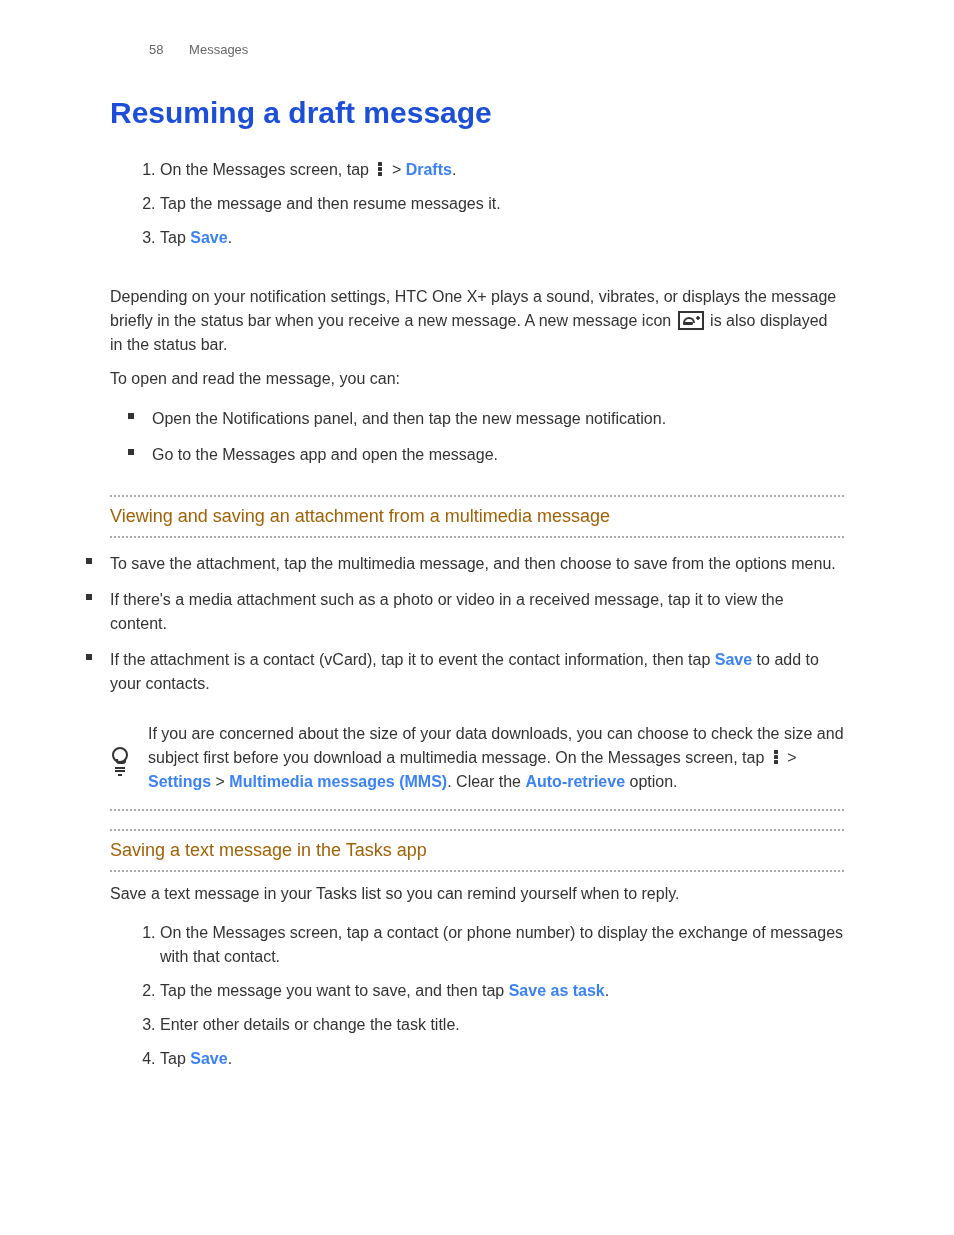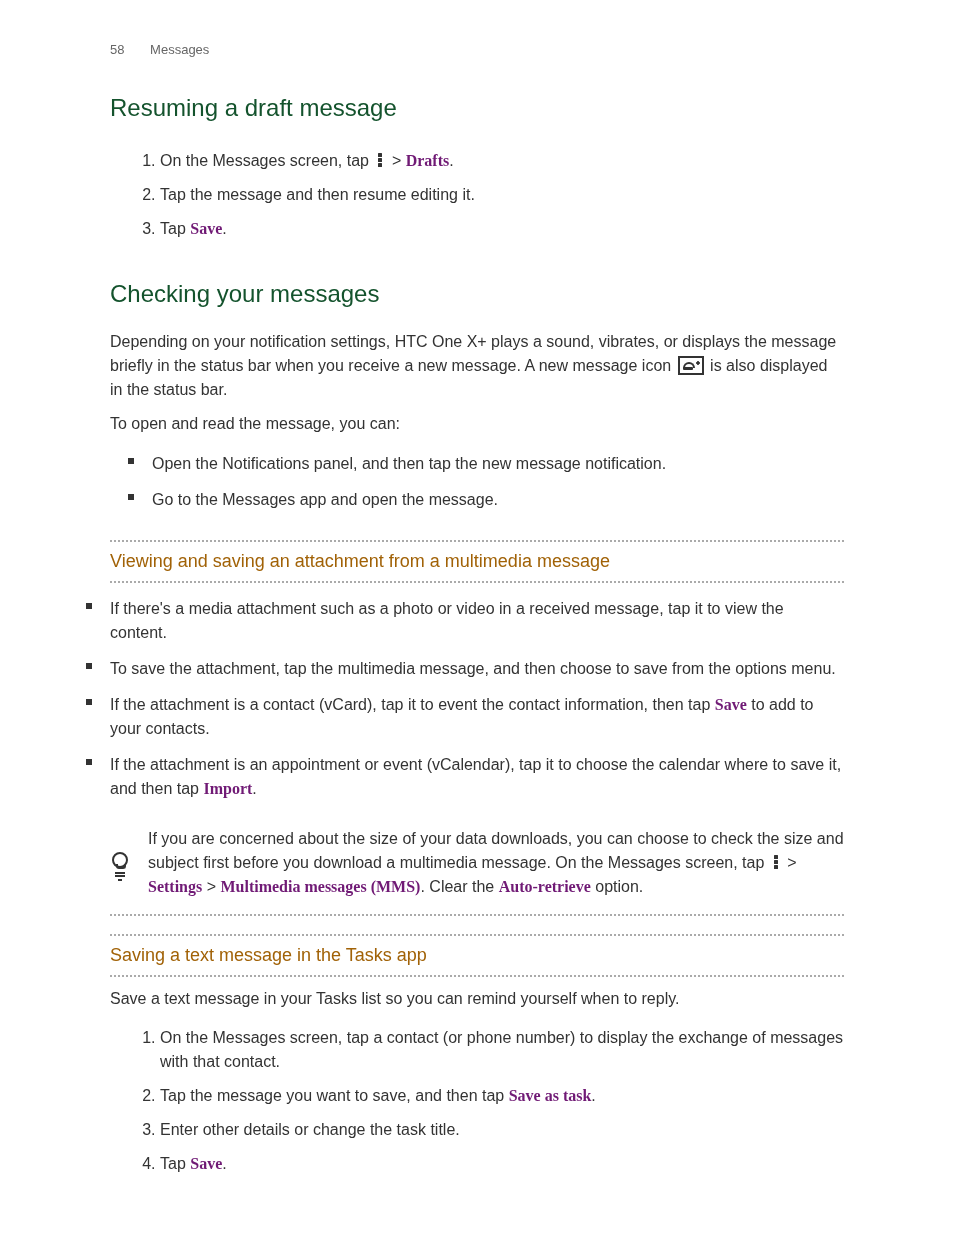--- a/index.html
+++ b/index.html
@@ -13,25 +13,26 @@
   .page{
     padding:40px 110px 40px 110px;
   }
   .page-header{
     font-size:13px;
     color:#666;
     margin-bottom:30px;
   }
   .page-header .pnum{
     margin-right:22px;
+    margin-left:39px;
   }
   h1.section{
-    font-size:24px;
-    font-weight:400;
-    color:#14532d;
+    font-size:30px;
+    font-weight:700;
+    color:#1d4ed8;
     margin:25px 0 18px 0;
   }
   h2.subsection{
     font-size:18px;
     font-weight:400;
     color:#a16207;
     margin:6px 0 6px 0;
   }
   .dotted-sep{
     border:0;
@@ -63,21 +64,21 @@
     position:absolute;
     left:-24px;
     top:12px;
     width:6px;
     height:6px;
     background:#333;
   }
   p.body{
     margin:10px 0;
   }
-  .bold{font-weight:600;color:#701a75;font-family:Liberation Serif, serif;}
+  .bold{font-weight:600;color:#3b82f6;}
   .breadcrumb{color:#333;}
   .menu-icon{
     display:inline-block;
     width:12px;
     height:14px;
     position:relative;
     vertical-align:-1px;
     margin:0 1px;
   }
   .menu-icon span, .menu-icon::before, .menu-icon::after{
@@ -193,51 +194,47 @@
     <span class="pnum">58</span>
     <span>Messages</span>
   </div>
 
   <h1 class="section">Resuming a draft message</h1>
 
   <ol class="steps">
     <li>
       <span>On the Messages screen, tap </span><span class="menu-icon"><span></span></span><span class="breadcrumb"> &gt; </span><span class="bold">Drafts</span><span>.</span>
     </li>
-    <li>Tap the message and then resume editing it.</li>
+    <li>Tap the message and then resume messages it.</li>
     <li>
       <span>Tap </span><span class="bold">Save</span><span>.</span>
     </li>
   </ol>
 
-  <h1 class="section">Checking your messages</h1>
 
   <p class="body">
     <span>Depending on your notification settings, HTC One X+ plays a sound, vibrates, or displays the message briefly in the status bar when you receive a new message. A new message icon </span><span class="msg-icon"></span><span> is also displayed in the status bar.</span>
   </p>
 
   <p class="body">To open and read the message, you can:</p>
 
   <ul class="bullets" style="margin-bottom:22px;">
     <li>Open the Notifications panel, and then tap the new message notification.</li>
     <li>Go to the Messages app and open the message.</li>
   </ul>
 
   <hr class="dotted-sep">
   <h2 class="subsection">Viewing and saving an attachment from a multimedia message</h2>
   <hr class="dotted-sep thin">
 
   <ul class="bullets indented-block" style="padding-left:0;">
+    <li>To save the attachment, tap the multimedia message, and then choose to save from the options menu.</li>
     <li>If there's a media attachment such as a photo or video in a received message, tap it to view the content.</li>
-    <li>To save the attachment, tap the multimedia message, and then choose to save from the options menu.</li>
     <li>
       <span>If the attachment is a contact (vCard), tap it to event the contact information, then tap </span><span class="bold">Save</span><span> to add to your contacts.</span>
-    </li>
-    <li>
-      <span>If the attachment is an appointment or event (vCalendar), tap it to choose the calendar where to save it, and then tap </span><span class="bold">Import</span><span>.</span>
     </li>
   </ul>
 
   <div class="tip-box">
     <div class="tip-icon-col">
       <div class="tip-icon">
           <span class="fila"></span>
           <span class="bot"></span>
         </div>
     </div>

